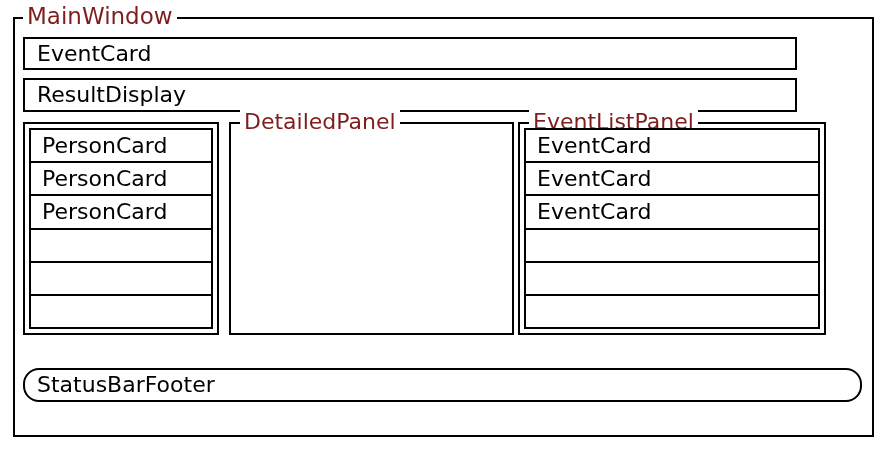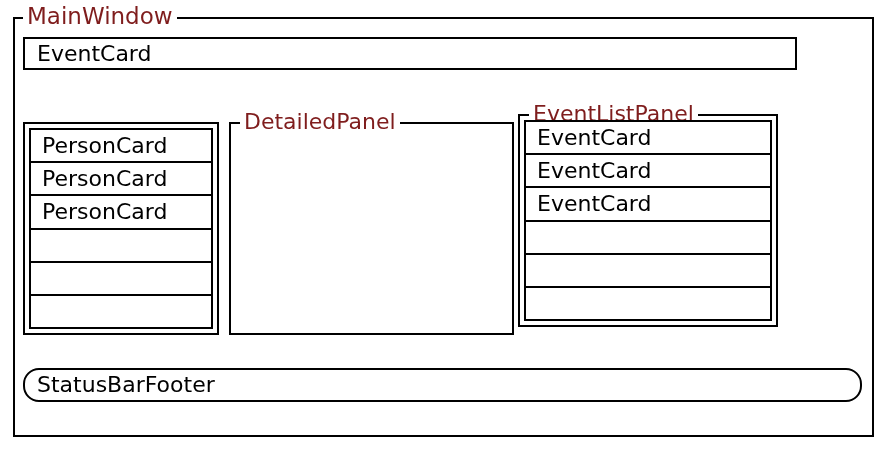--- a/index.html
+++ b/index.html
@@ -91,22 +91,22 @@
     height: 213px;
   }
   #detailed-panel {
     left: 229px;
     top: 122px;
     width: 285px;
     height: 213px;
   }
   #event-list-panel {
     left: 518px;
-    top: 114px;
-    width: 260px;
+    top: 122px;
+    width: 308px;
     height: 213px;
   }
 
   
   .card-list {
     position: absolute;
     left: 4px;
     top: 4px;
     right: 4px;
     bottom: 4px;
@@ -150,20 +150,23 @@
 <div id="canvas">
 
   <div class="groupbox" id="main-window">
     <span class="gb-label">MainWindow</span>
   </div>
 
   <div class="plainbox" id="command-box">
     <span class="pb-label">EventCard</span>
   </div>
 
+  <div class="plainbox" id="result-display">
+    <span class="pb-label">ResultDisplay</span>
+  </div>
 
   <div class="groupbox" id="person-list-panel">
     <div class="card-list">
       <div class="card-row">
         <span class="card-label">PersonCard</span>
       </div>
       <div class="card-row">
         <span class="card-label">PersonCard</span>
       </div>
       <div class="card-row">

